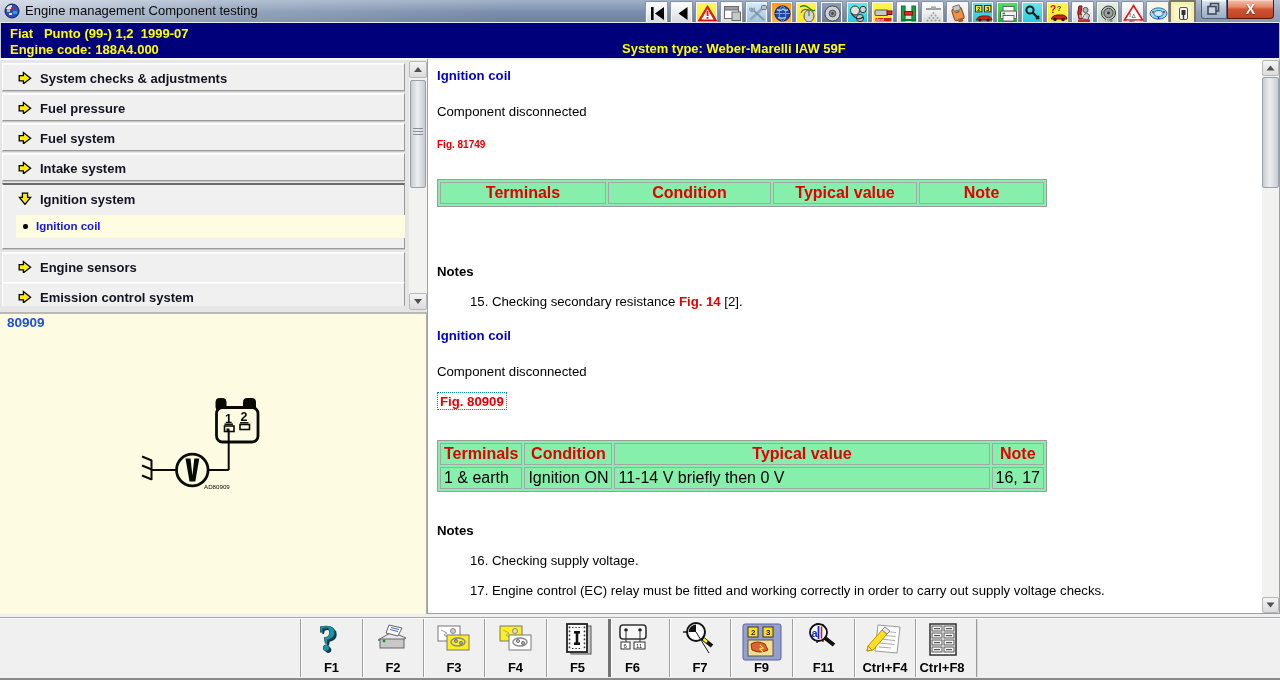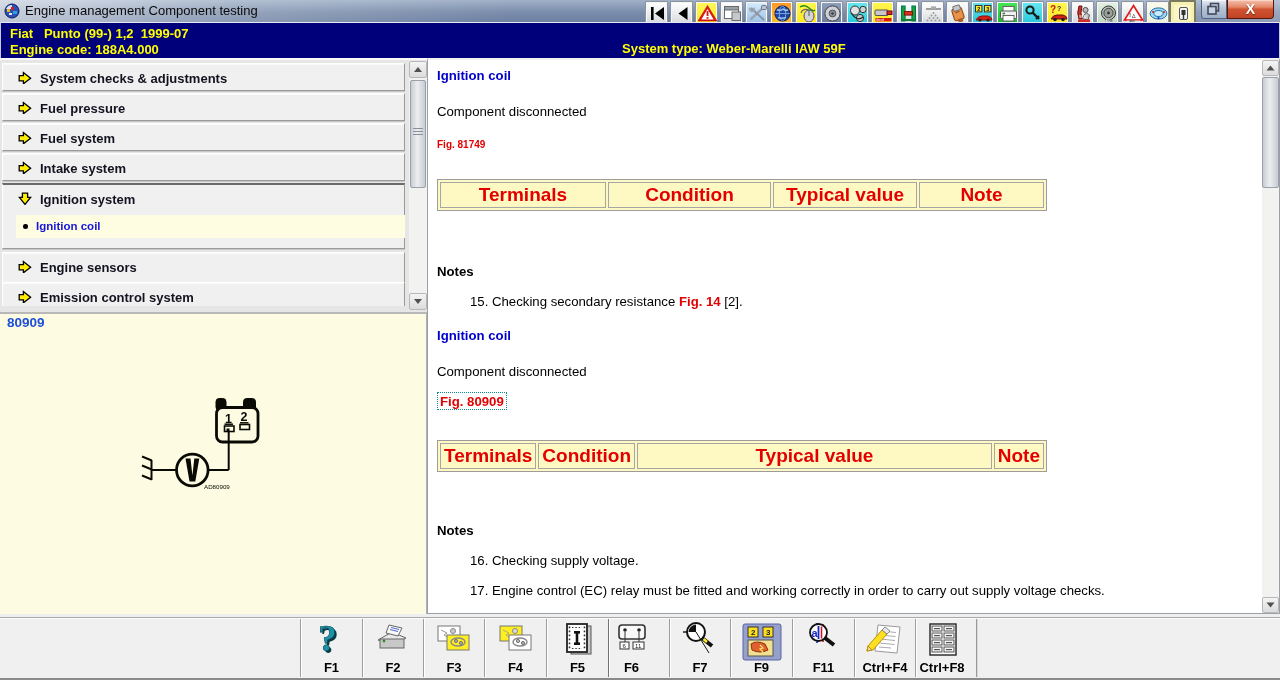--- a/index.html
+++ b/index.html
@@ -8,21 +8,21 @@
     background:linear-gradient(#ffffff,#e8eaec 60%,#d6d9dd);box-shadow:inset 0 0 0 1px #f4f6f8}
 .tb svg{position:absolute;left:1px;top:1px}
 .mi{position:absolute;left:2px;width:403px;background:#f0f0f0;border:1px solid #9a9a9a;
     border-top-color:#ffffff;border-left-color:#ffffff;box-shadow:0 1px 0 #c8c8c8, inset 0 1px 0 #fafafa}
 .mi .tx{position:absolute;left:37px;top:7px;font-size:13px;font-weight:bold;color:#121220}
 .mi svg{position:absolute;left:15px;top:7px}
 .bb{position:absolute;top:619px;height:58px;background:#f0f0f0}
 .bb .lb{position:absolute;bottom:2px;width:100%;text-align:center;font-size:13px;font-weight:bold;color:#000}
 .bb svg{position:absolute;left:50%;transform:translateX(-50%);top:3px}
 .red{color:#e30000;font-weight:bold}
-table{border-collapse:separate;border-spacing:2px;background:#fef9c3;border:1px solid #9c9c9c;font-size:19px}
+table{border-collapse:separate;border-spacing:2px;background:#86efac;border:1px solid #9c9c9c;font-size:16px}
 td{border:1px solid #a6a6a6;padding:1px 3px;height:19px;white-space:nowrap}
 .thd{color:#e30000;font-weight:bold;text-align:center}
 </style></head><body>
 
 <div class="abs" style="left:0;top:0;width:1280px;height:22px;background:linear-gradient(to right,rgba(255,255,255,.6),rgba(255,255,255,.25) 18%,rgba(255,255,255,.05) 40%,rgba(255,255,255,.05) 78%,rgba(255,255,255,.28)),linear-gradient(to bottom,#9cadc5,#7387a7 55%,#657a9c)"></div>
 <svg class="abs" style="left:4px;top:3px" width="16" height="16" viewBox="0 0 16 16">
 <circle cx="8" cy="8" r="7" fill="#2a50b8" stroke="#101a60"></circle>
 <path d="M2,6 a7,7 0 0,1 6,-4 l0,4 z" fill="#d8e4f0"></path>
 <rect x="3" y="6" width="3" height="3" fill="#e8b820"></rect>
     <rect x="7" y="4" width="3" height="3" fill="#cc2222"></rect>
@@ -332,20 +332,26 @@
 <div class="abs" style="left:437px;top:364px;font-size:13.2px;color:#000">Component disconnected</div>
 <div class="abs" style="left:437px;top:392px;border:1px dotted #0c8e8e;padding:0 2px;line-height:15px"><span class="red" style="font-size:13.2px">Fig. 80909</span></div>
 <table class="abs" style="left:437px;top:440px;width:610px">
 <tbody>
       <tr>
         <td class="thd" style="width:67px">Terminals</td>
         <td class="thd" style="width:73px">Condition</td>
 <td class="thd" style="width:384px">Typical value</td>
         <td class="thd">Note</td>
       </tr>
+<tr>
+        <td>1 &amp; earth</td>
+        <td>Ignition ON</td>
+        <td>11-14 V briefly then 0 V</td>
+        <td>16, 17</td>
+      </tr>
     </tbody>
   </table>
 <div class="abs" style="left:437px;top:523px;font-size:13.2px;font-weight:bold;color:#000">Notes</div>
 <div class="abs" style="left:470px;top:553px;font-size:13.2px;color:#000">16. Checking supply voltage.</div>
 <div class="abs" style="left:470px;top:583px;font-size:13.2px;color:#000">17. Engine control (EC) relay must be fitted and working correctly in order to carry out supply voltage checks.</div>
 <div class="abs" style="left:1262px;top:60px;width:17px;height:553px;background:#f2f2f0"></div>
 <div class="abs" style="left:1262px;top:60px;width:17px;height:16px;background:linear-gradient(#f4f4f4,#dcdcdc);border:1px solid #b8b8b8;border-radius:2px"><svg width="15" height="14" viewBox="0 0 15 14">
       <polygon points="7.5,4.5 11.5,9.5 3.5,9.5" fill="#505050"></polygon>
     </svg></div>
 <div class="abs" style="left:1262px;top:597px;width:17px;height:16px;background:linear-gradient(#f4f4f4,#dcdcdc);border:1px solid #b8b8b8;border-radius:2px"><svg width="15" height="14" viewBox="0 0 15 14">
@@ -401,21 +407,21 @@
       <rect x="14" y="4" width="20" height="28" fill="#c8c8c8" stroke="#555"></rect>
 <rect x="10" y="2" width="20" height="28" fill="#ffffff" stroke="#222" stroke-width="1.8"></rect>
 <path d="M12.5,4.5 v23 M27.5,4.5 v23" stroke="#333" stroke-width="1.6" stroke-dasharray="1.8,2.2"></path>
 <rect x="17" y="9" width="6" height="2.6" fill="#111"></rect>
 <rect x="18.7" y="9" width="2.6" height="14" fill="#111"></rect>
 <rect x="17" y="20.4" width="6" height="2.6" fill="#111"></rect>
 <path d="M15,5.5 h10 M15,26.5 h10" stroke="#333" stroke-width="1.2" stroke-dasharray="1.5,1.8"></path>
     </svg>
     <div class="lb">F5</div>
   </div>
-<div class="bb" style="left:608px;width:46px;border-left:1px solid #737373;box-shadow:inset 1px 0 0 #ffffff;">
+<div class="bb" style="left:608px;width:46px;border-left:3px solid #737373;box-shadow:inset 1px 0 0 #ffffff;">
     <svg width="42" height="40" viewBox="0 0 42 40">
       <rect x="8" y="3" width="26" height="14" rx="3" fill="#f8f8f8" stroke="#333" stroke-width="1.6"></rect>
 <circle cx="14" cy="8" r="1.8" fill="#222"></circle>
       <circle cx="28" cy="8" r="1.8" fill="#222"></circle>
 <line x1="14" y1="10" x2="14" y2="20" stroke="#333"></line>
       <line x1="28" y1="10" x2="28" y2="20" stroke="#333"></line>
 <rect x="9" y="20" width="9" height="7" fill="#fff" stroke="#333"></rect>
       <rect x="22" y="20" width="11" height="7" fill="#fff" stroke="#333"></rect>
 <text x="11.5" y="26" font-size="6" fill="#222" font-family="Liberation Sans">6</text>
       <text x="24" y="26" font-size="6" fill="#222" font-family="Liberation Sans">11</text>

